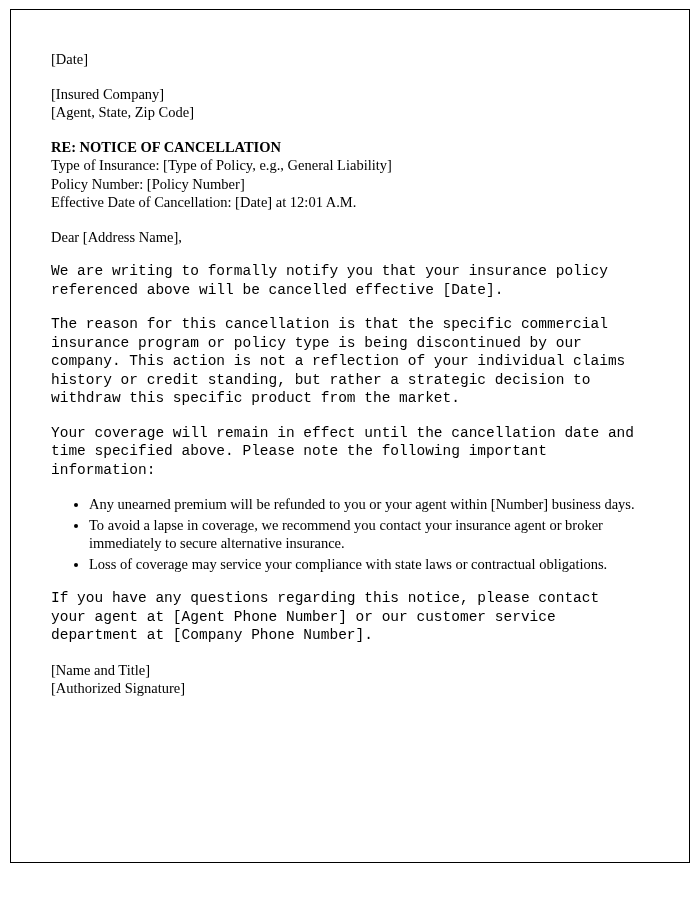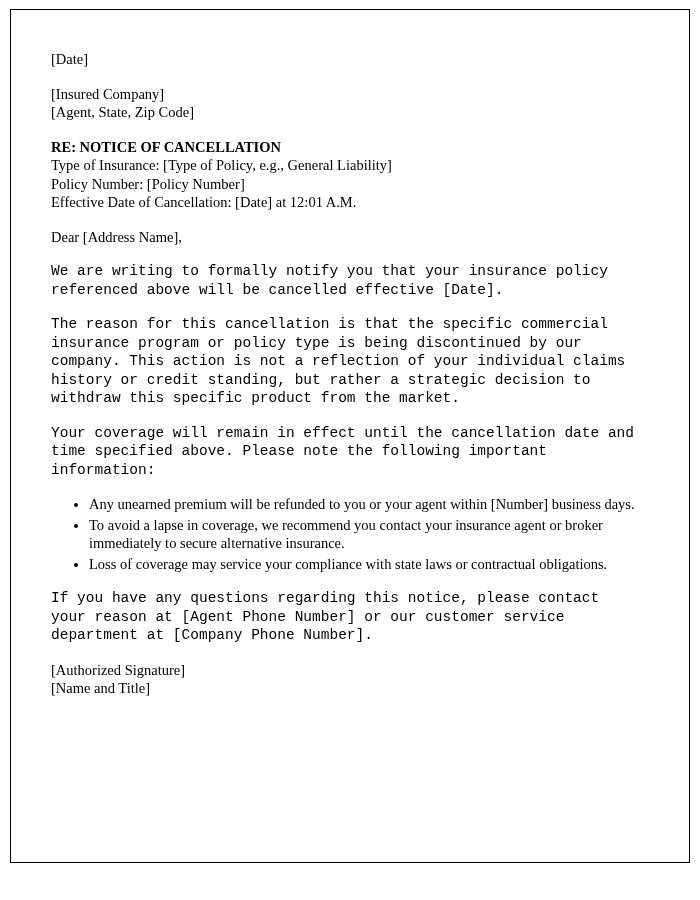--- a/index.html
+++ b/index.html
@@ -66,22 +66,22 @@
     <p class="para">The reason for this cancellation is that the specific commercial insurance program or policy type is being discontinued by our company. This action is not a reflection of your individual claims history or credit standing, but rather a strategic decision to withdraw this specific product from the market.</p>
 
     <p class="para">Your coverage will remain in effect until the cancellation date and time specified above. Please note the following important information:</p>
 
     <ul class="bullets">
       <li>Any unearned premium will be refunded to you or your agent within [Number] business days.</li>
       <li>To avoid a lapse in coverage, we recommend you contact your insurance agent or broker immediately to secure alternative insurance.</li>
       <li>Loss of coverage may service your compliance with state laws or contractual obligations.</li>
     </ul>
 
-    <p class="para">If you have any questions regarding this notice, please contact your reason at [Agent Phone Number] or our customer service department at [Company Phone Number].</p>
+    <p class="para">If you have any questions regarding this notice, please contact your agent at [Agent Phone Number] or our customer service department at [Company Phone Number].</p>
 
 
     <div class="block">
+      <div class="line">[Name and Title]</div>
       <div class="line">[Authorized Signature]</div>
-      <div class="line">[Name and Title]</div>
     </div>
 
   </div>
 </div>
 
 </body></html>

